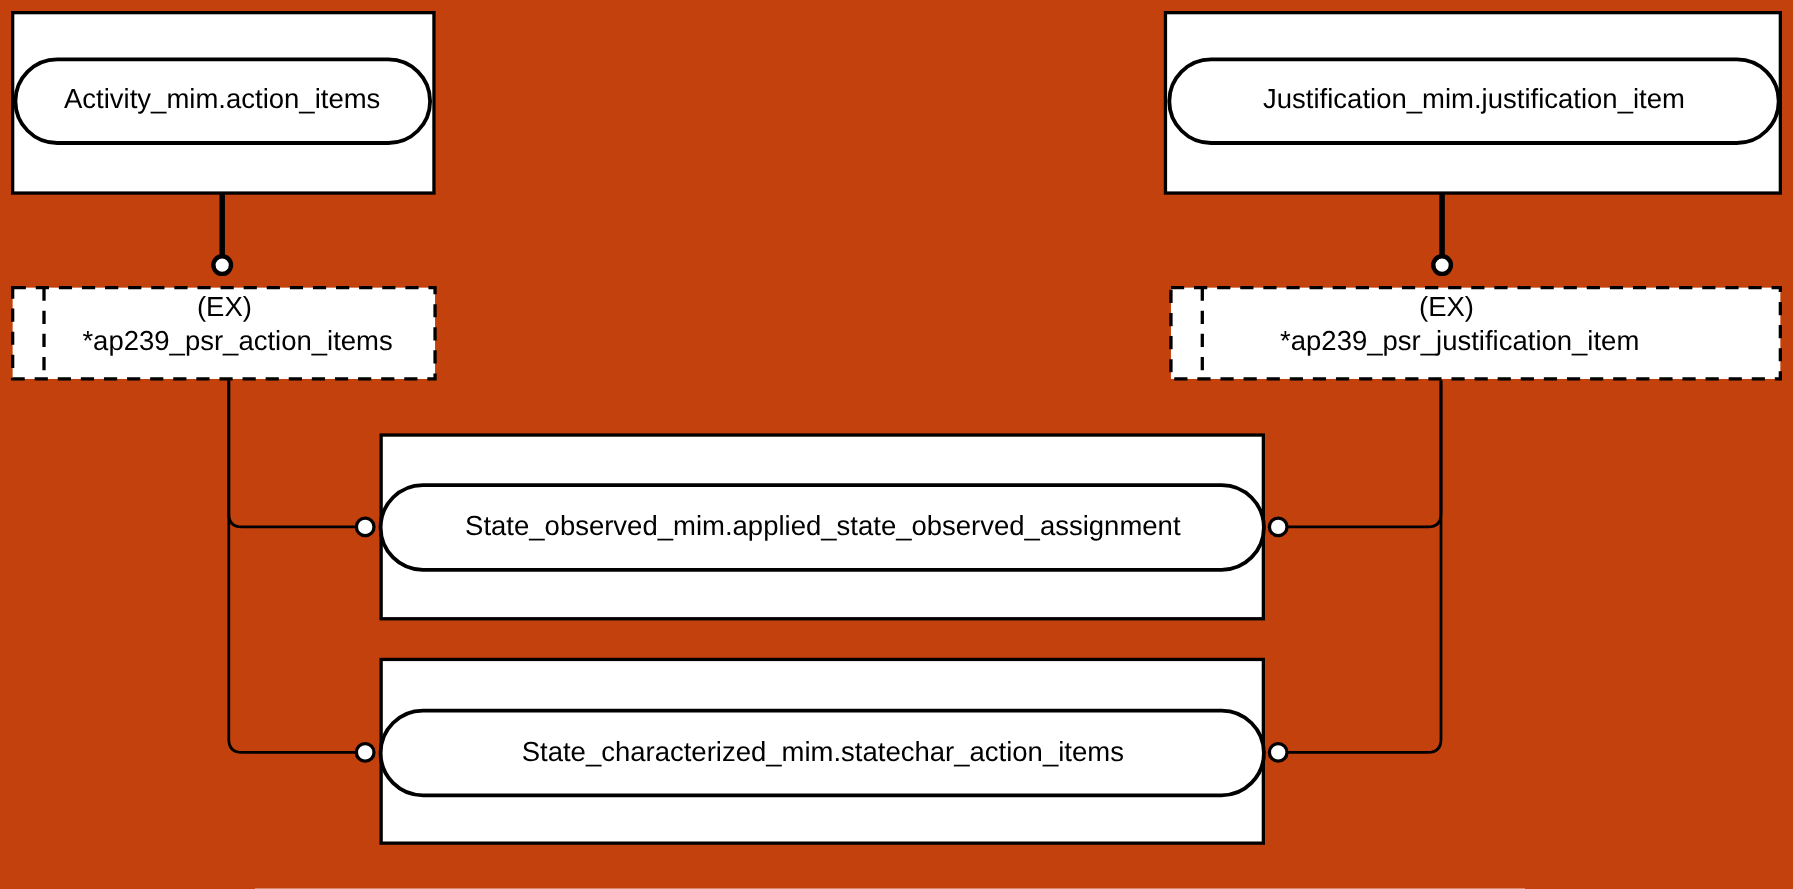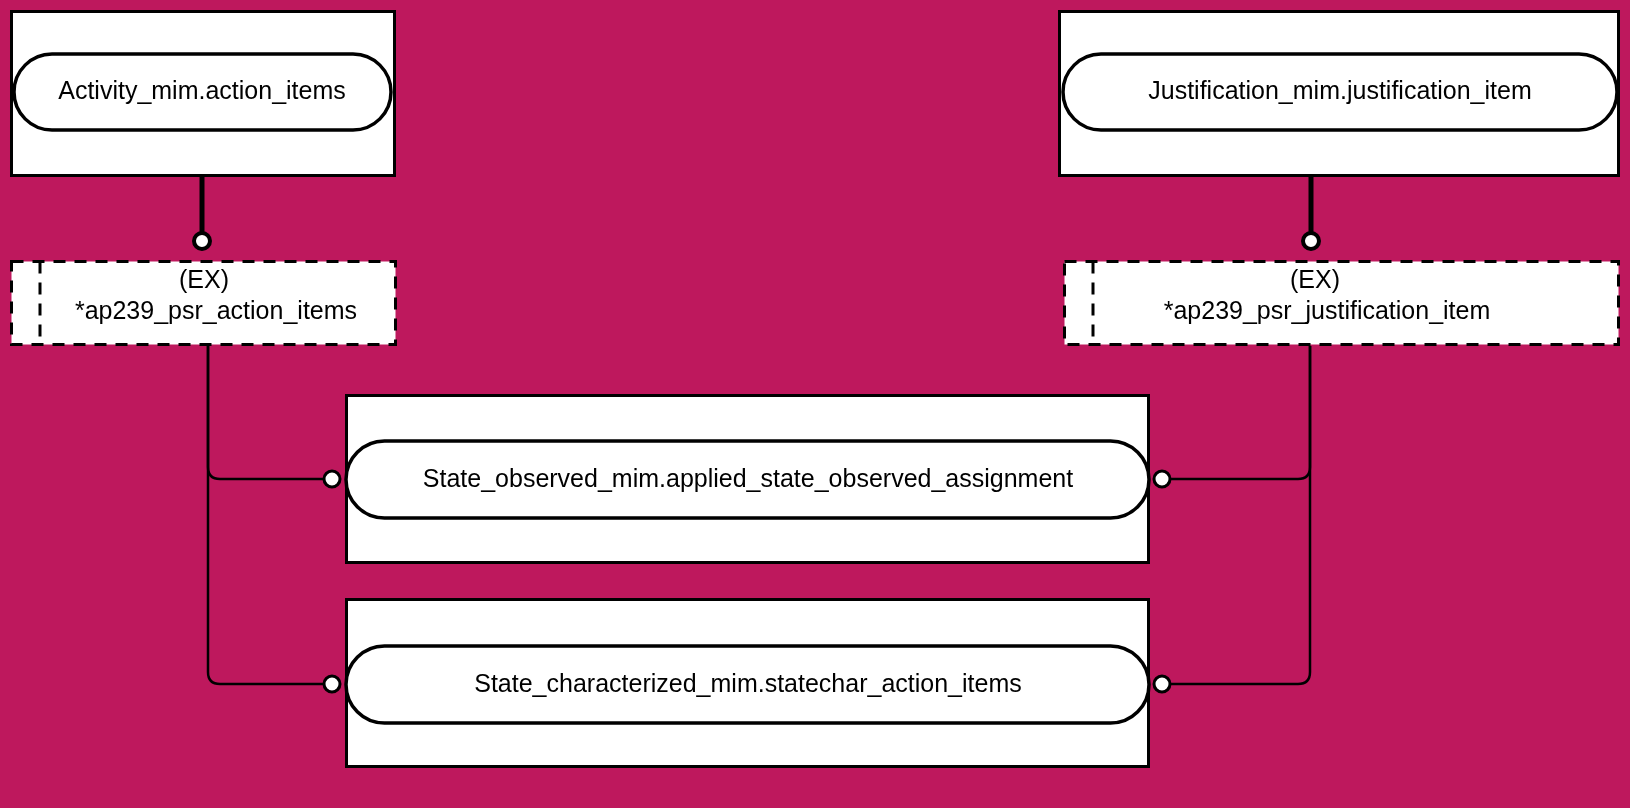--- a/index.html
+++ b/index.html
@@ -8,21 +8,21 @@
     padding: 0;
     background: #ffffff;
   }
   body {
     font-family: "Liberation Sans", sans-serif;
   }
   #diagram-root {
     position: relative;
     width: 1630px;
     height: 808px;
-    background: #be185d;
+    background: #c2410c;
     overflow: hidden;
   }
   #diagram-svg {
     position: absolute;
     left: 0;
     top: 0;
     width: 1630px;
     height: 808px;
   }
   .schema-box-rect {

